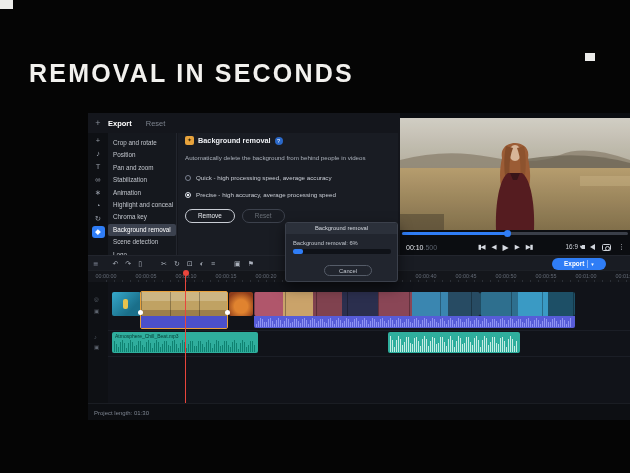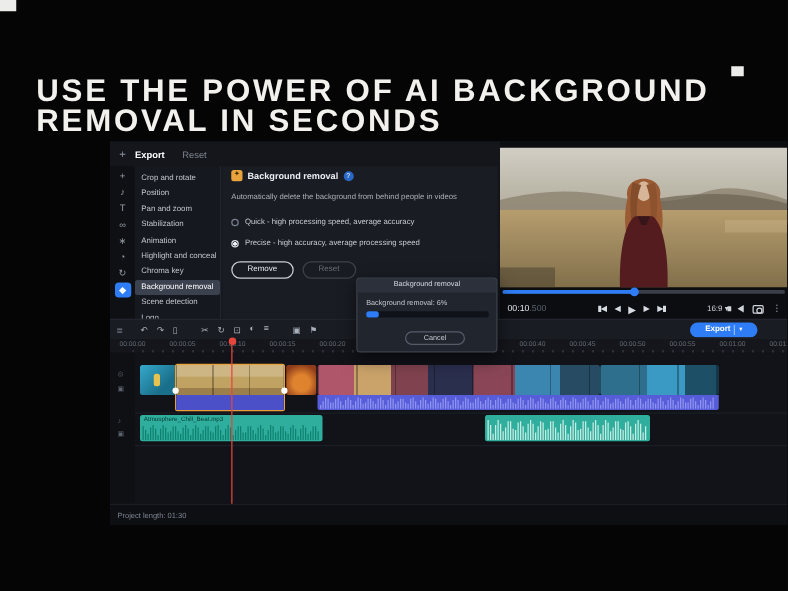--- a/index.html
+++ b/index.html
@@ -156,21 +156,20 @@
     border:1px solid #555c68;text-align:center;font-size:5.8px;color:#c3c8d0;box-sizing:border-box;}
 </style>
 </head>
 <body>
 
 <div class="stage">
   <div class="corner-tl"></div>
   <div class="corner-tr"></div>
 
   <div class="hero">
-    <div>USE THE POWER OF AI BACKGROUND</div>
     <div>REMOVAL IN SECONDS</div>
   </div>
 
   <div class="win">
 
     <div class="tabsbar">
       <span class="add-tab">+</span>
       <span class="tab active">Export</span>
       <span class="tab">Reset</span>
     </div>

